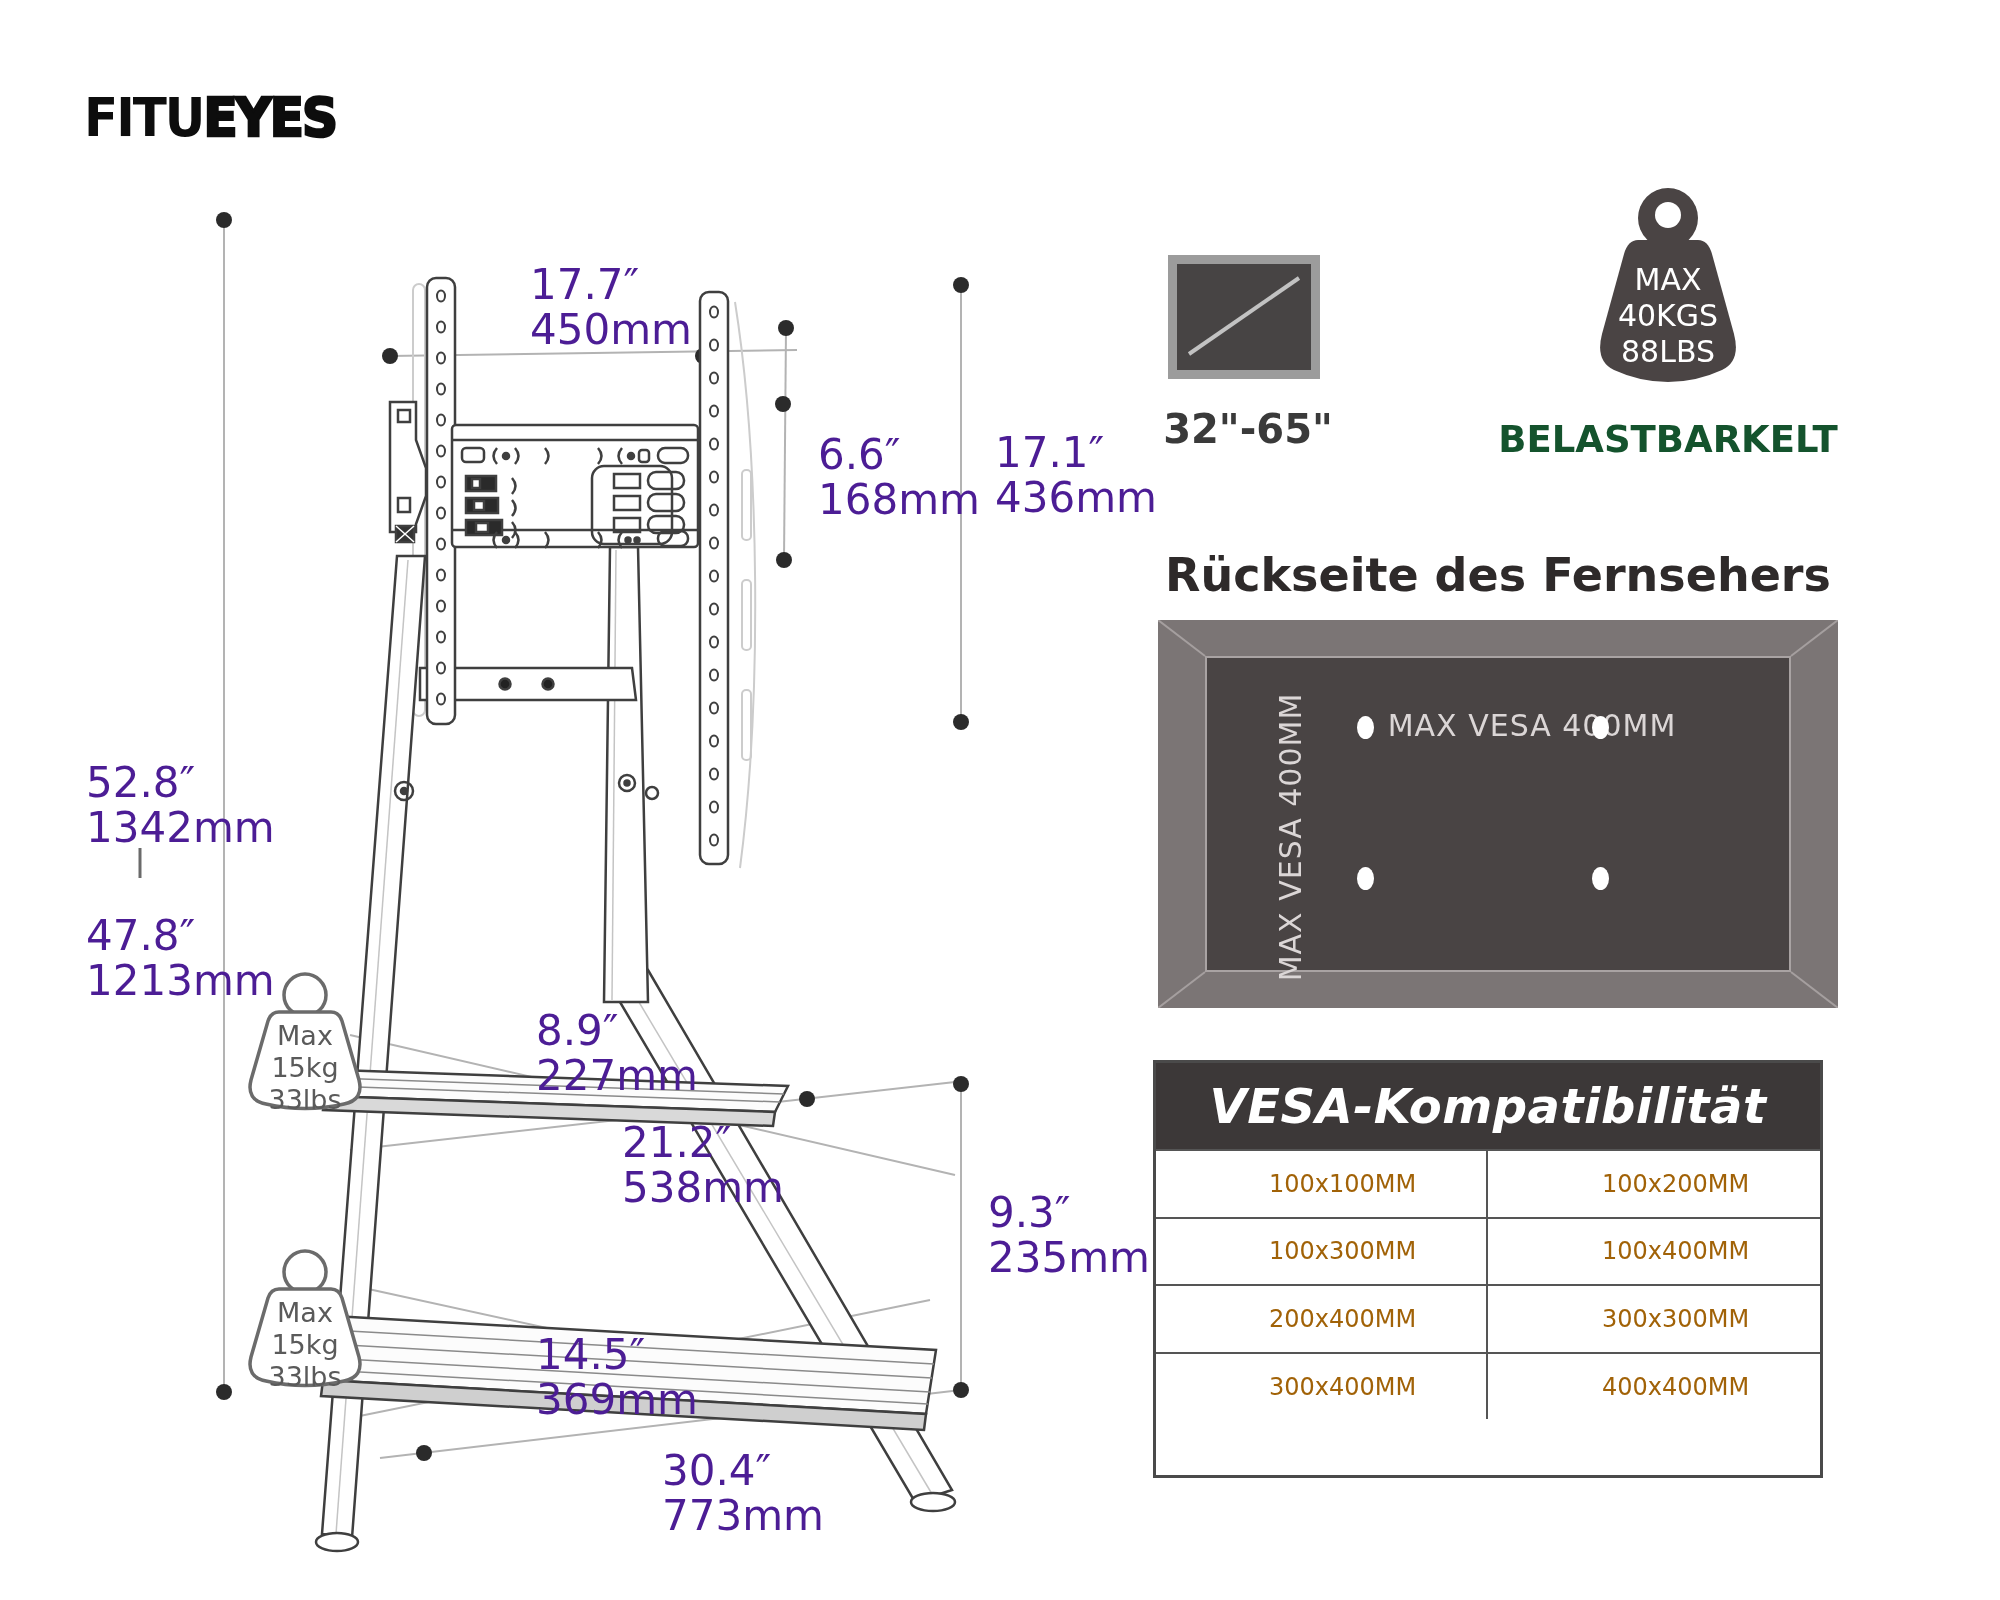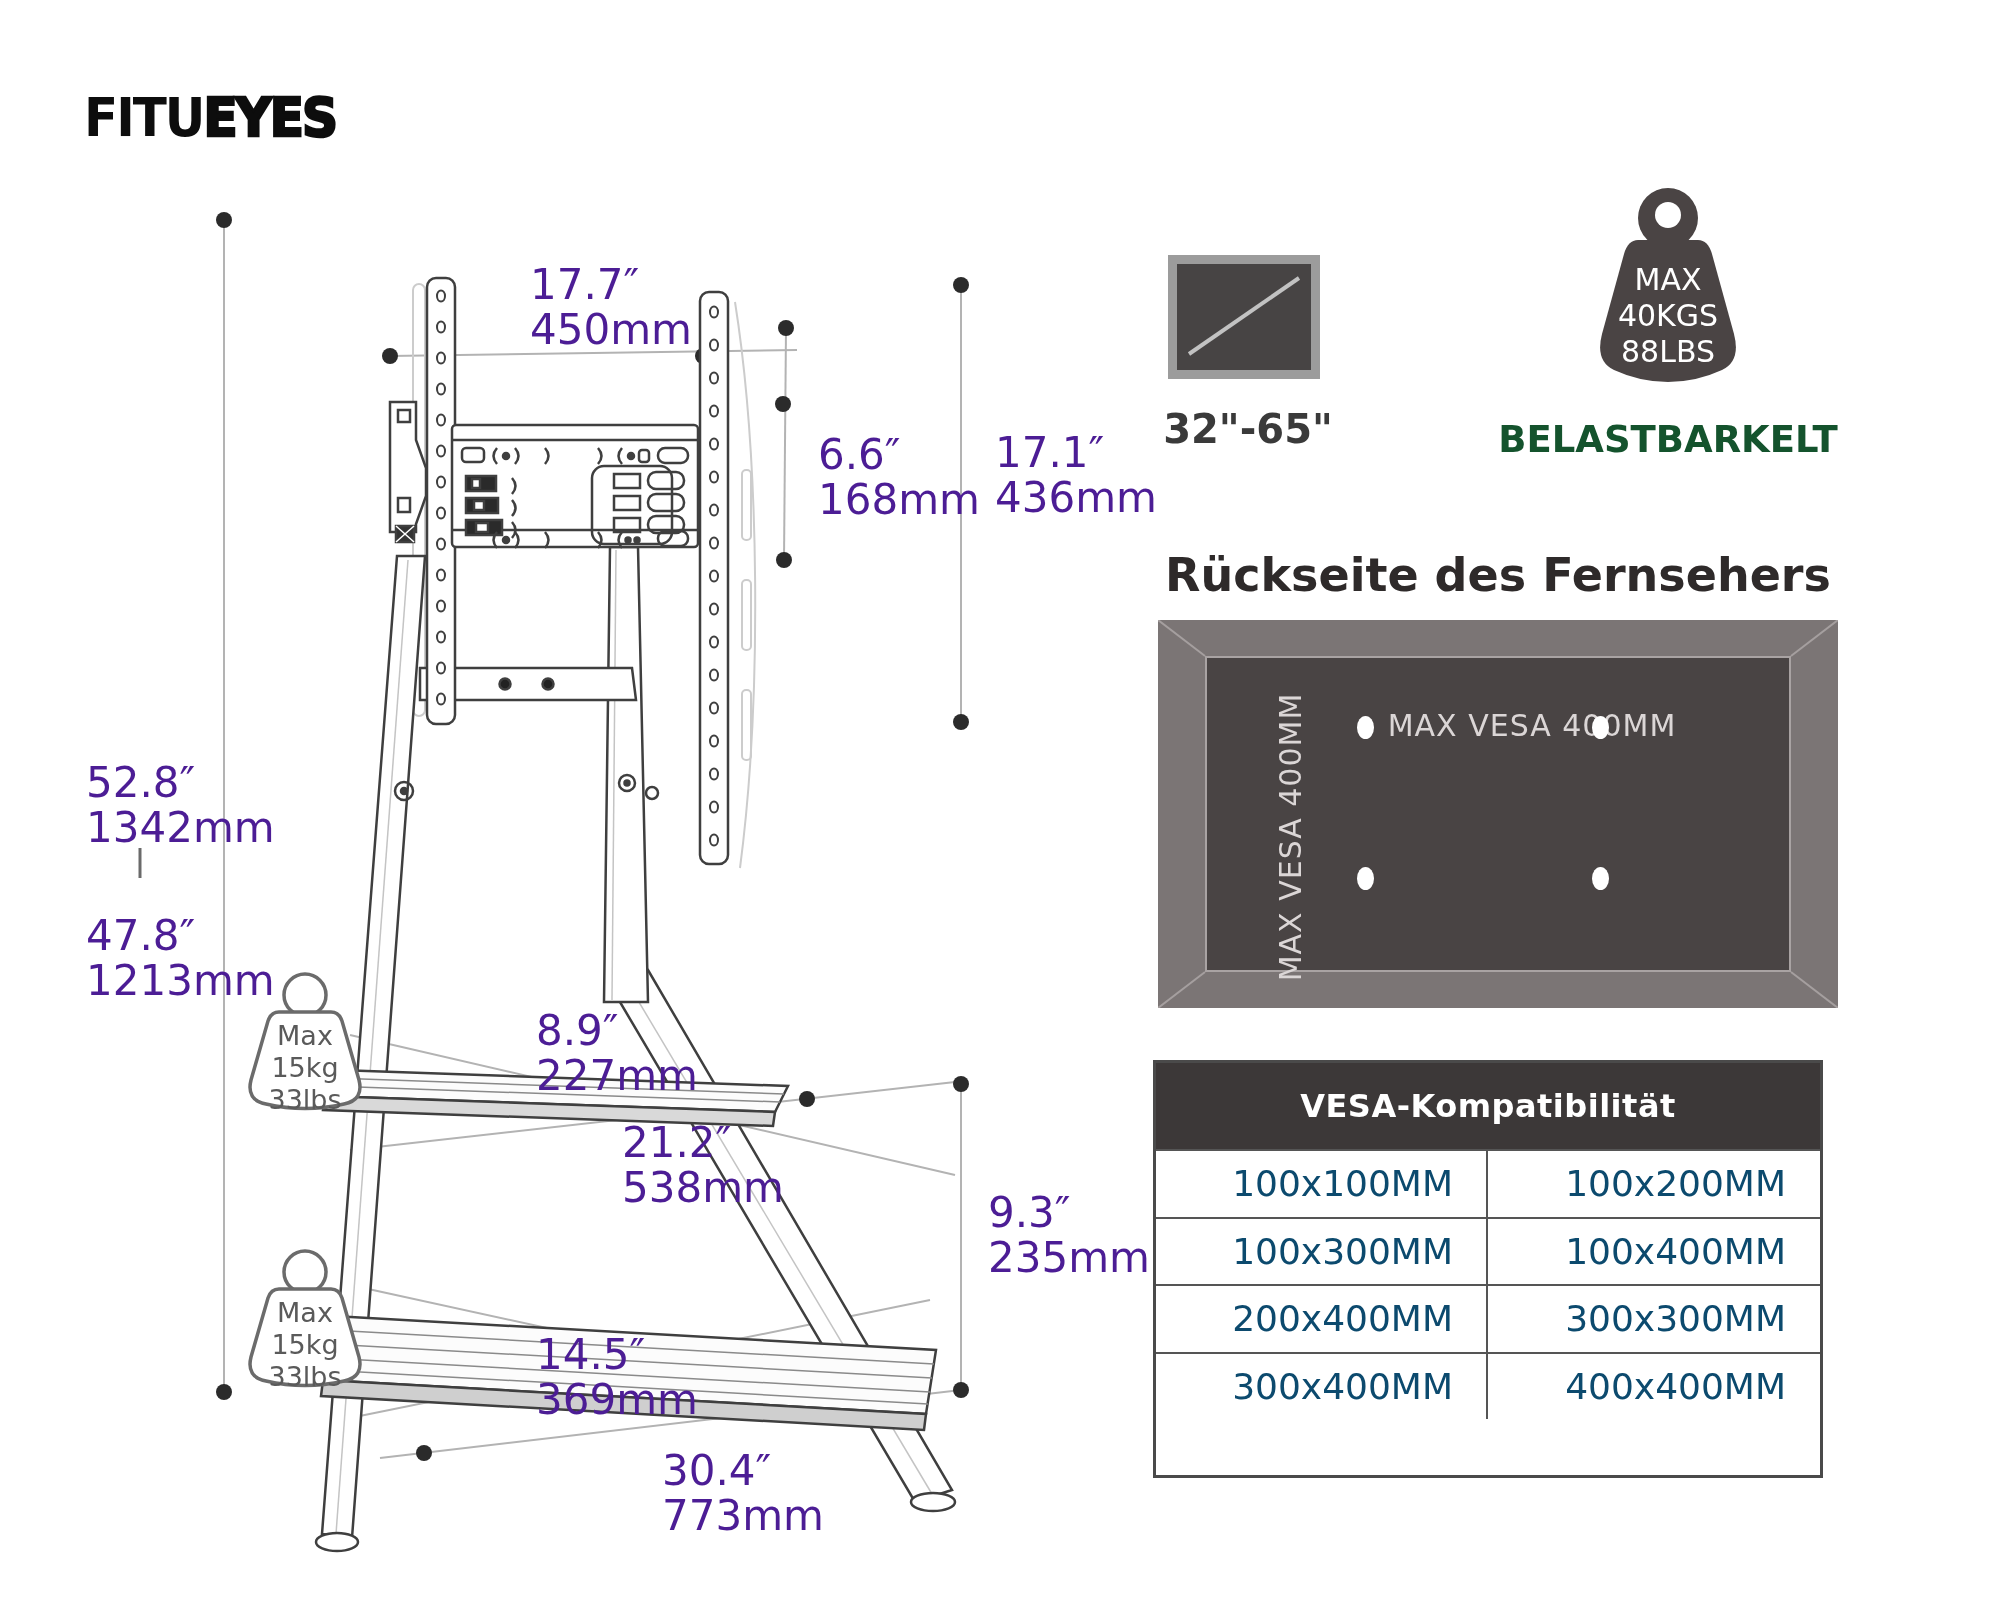--- a/index.html
+++ b/index.html
@@ -22,25 +22,25 @@
   .tvsize{left:1128px;top:406px;width:240px;text-align:center;font-size:40px;font-weight:700;color:#3a3a3a;}
   .loadlabel{left:1458px;top:418px;width:420px;text-align:center;font-size:37px;font-weight:700;color:#14532d;letter-spacing:0px;}
   .backtitle{left:1148px;top:548px;width:700px;text-align:center;font-size:46px;font-weight:700;color:#2e2a2a;}
   .panel{left:1158px;top:620px;width:680px;height:388px;background:#7b7575;}
   .panel-inner{position:absolute;left:47px;top:36px;width:586px;height:316px;background:#494444;border:2px solid #a9a3a3;box-sizing:border-box;}
   .vesa-h{position:absolute;left:130px;top:50px;width:390px;text-align:center;color:#dbd6d6;font-size:30px;letter-spacing:1px;white-space:nowrap;}
   .vesa-v{position:absolute;left:-82px;top:162px;width:330px;height:34px;text-align:center;color:#dbd6d6;font-size:30px;letter-spacing:1px;transform:rotate(-90deg);white-space:nowrap;}
   .hole{position:absolute;width:17px;height:23px;background:#ffffff;border-radius:50%;}
   
   .vtable{left:1153px;top:1060px;width:670px;height:418px;border:3px solid #4a4a4a;box-sizing:border-box;background:#fff;}
-  .vhead{height:86px;background:#3c3838;color:#ffffff;font-size:32px;font-weight:700;
-         display:flex;align-items:center;justify-content:center;letter-spacing:0.5px;}
+  .vhead{height:86px;background:#3c3838;color:#ffffff;font-size:48px;font-weight:700;
+         display:flex;align-items:center;justify-content:center;letter-spacing:0.5px;font-style:italic;}
   .vrow{display:flex;height:65.6px;border-top:2px solid #555;}
   .vcell{width:50%;display:flex;align-items:center;justify-content:center;
-         font-size:36px;color:#0c4a6e;box-sizing:border-box;margin-left:43px;}
+         font-size:24px;color:#a16207;box-sizing:border-box;margin-left:43px;}
   .vcell:first-child{border-right:2px solid #555;}
 </style>
 </head>
 <body>
 
 <svg class="art" viewBox="0 0 2000 1600">
 
   <g stroke="#b3b3b3" stroke-width="2" fill="none">
     <line x1="390" y1="356" x2="797" y2="350"></line>
     <line x1="786" y1="328" x2="784" y2="560"></line>

